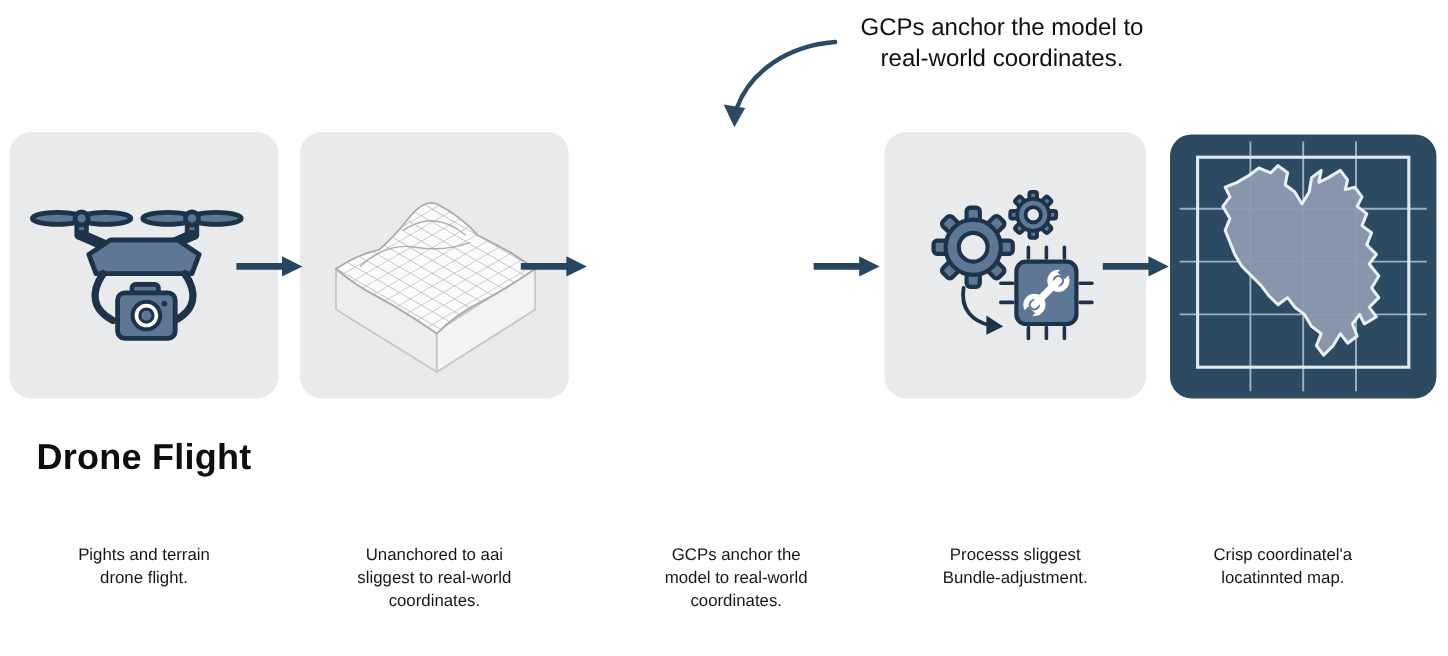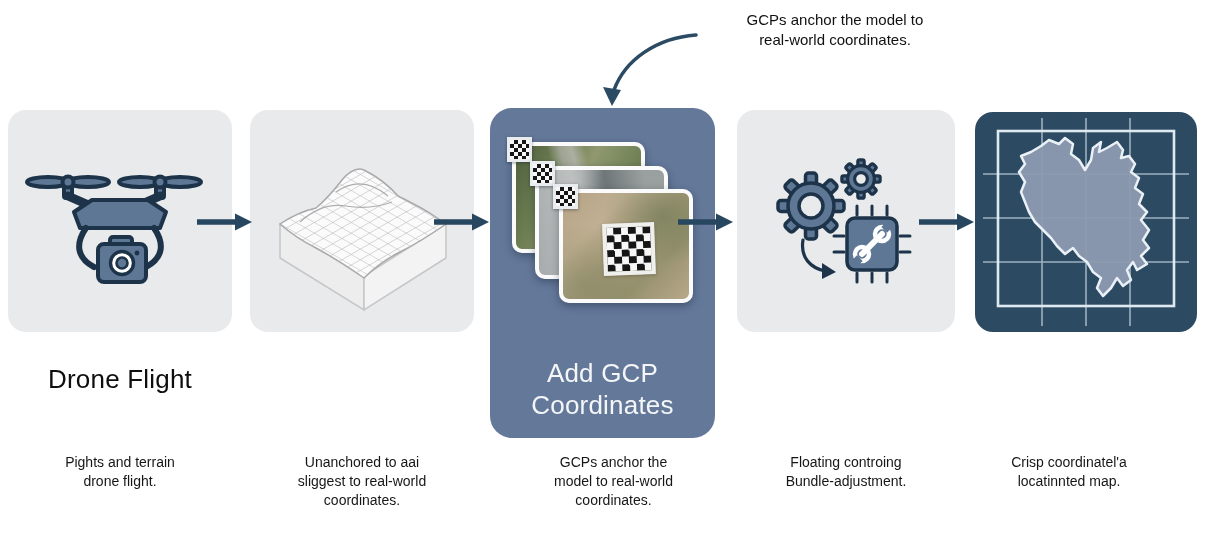--- a/index.html
+++ b/index.html
@@ -5,31 +5,31 @@
   html,body{margin:0;padding:0;background:#fff;}
   .stage{
     position:relative;width:1207px;height:547px;background:#fff;
     font-family:"Liberation Sans",sans-serif;overflow:hidden;
   }
   .panel{position:absolute;border-radius:18px;}
   .panel.light{background:#e9eaec;}
   .panel.highlight{background:#64789a;border-radius:22px;}
   .panel.dark{background:#2d4a63;overflow:hidden;}
   .step-title{
-    position:absolute;text-align:center;font-weight:400;font-size:26px;
+    position:absolute;text-align:center;font-weight:700;font-size:30px;
     line-height:1.22;color:#0e0e0e;white-space:pre-line;letter-spacing:.2px;
   }
   .step-title.on-blue{color:#f4f6f8;}
   .step-sub{
     position:absolute;text-align:center;font-size:14px;line-height:1.36;
     color:#161616;white-space:pre-line;
   }
   .annotation{
     position:absolute;left:655px;top:10px;width:360px;text-align:center;
-    font-size:15px;line-height:1.32;color:#101010;white-space:pre-line;
+    font-size:20px;line-height:1.32;color:#101010;white-space:pre-line;
   }
   .abs{position:absolute;}
   
   .photo{
     position:absolute;border:4px solid #fbfbfb;border-radius:10px;
     box-shadow:0 3px 8px rgba(10,20,35,.35);
   }
   .photo.back{
     left:22px;top:34px;width:125px;height:103px;
     background:
@@ -116,34 +116,20 @@
       </g>
       <g>
         <path d="M 30,114 Q 48,102 66,98 Q 78,88 92,70 Q 104,56 114,60 Q 134,70 148,86 Q 168,96 178,102 L 196,114 Q 170,132 150,142 Q 130,152 114,168 Q 88,150 66,138 Q 46,128 30,114 Z" fill="#fbfbfc" stroke="#a9a9ab" stroke-width="1.5"></path>
         <path d="M 30,114 Q 48,102 66,98 Q 78,88 92,70 Q 104,56 114,60 Q 134,70 148,86 Q 168,96 178,102 L 196,114 Q 170,132 150,142 Q 130,152 114,168 Q 88,150 66,138 Q 46,128 30,114 Z" fill="url(#iso)" stroke="none"></path>
         <path d="M 50,112 Q 72,92 96,96 Q 120,100 142,92" fill="none" stroke="#adadaf" stroke-width="1.2"></path>
         <path d="M 86,82 Q 112,64 138,86" fill="none" stroke="#adadaf" stroke-width="1.2"></path>
       </g>
     </svg>
   </div>
 
-  <div class="panel highlight" style="left:490px;top:108px;width:225px;height:330px">
-    <div class="abs" style="left:0;top:0;width:225px;height:250px">
-      <div class="photo back"></div>
-      <div class="photo mid"></div>
-      <div class="photo front">
-        <div class="checker gcp-target"></div>
-      </div>
-      <div class="checker gcp-chip" style="left:17px;top:29px"></div>
-      <div class="checker gcp-chip" style="left:40px;top:53px"></div>
-      <div class="checker gcp-chip" style="left:63px;top:76px"></div>
-    </div>
-    <div class="step-title on-blue" style="left:0;top:250px;width:100%">Add GCP
-Coordinates</div>
-  </div>
 
   <div class="panel light" style="left:737px;top:110px;width:218px;height:222px">
     <svg width="218" height="222" viewBox="0 0 218 222">
       <g transform="translate(74,96)" fill="#5d7795" stroke="#1d3349" stroke-width="3.5" stroke-linejoin="round">
         <rect x="-5.5" y="-33" width="11" height="13" rx="3"></rect>
         <rect x="-5.5" y="-33" width="11" height="13" rx="3" transform="rotate(45)"></rect>
         <rect x="-5.5" y="-33" width="11" height="13" rx="3" transform="rotate(90)"></rect>
         <rect x="-5.5" y="-33" width="11" height="13" rx="3" transform="rotate(135)"></rect>
         <rect x="-5.5" y="-33" width="11" height="13" rx="3" transform="rotate(180)"></rect>
         <rect x="-5.5" y="-33" width="11" height="13" rx="3" transform="rotate(225)"></rect>
@@ -218,18 +204,18 @@
   <div class="step-title" style="left:8px;top:364px;width:224px">Drone Flight</div>
 
   <div class="step-sub" style="left:8px;top:453px;width:224px">Pights and terrain
 drone flight.</div>
   <div class="step-sub" style="left:250px;top:453px;width:224px">Unanchored to aai
 sliggest to real-world
 coordinates.</div>
   <div class="step-sub" style="left:501px;top:453px;width:225px">GCPs anchor the
 model to real-world
 coordinates.</div>
-  <div class="step-sub" style="left:737px;top:453px;width:218px">Floating controing
+  <div class="step-sub" style="left:737px;top:453px;width:218px">Processs sliggest
 Bundle-adjustment.</div>
   <div class="step-sub" style="left:958px;top:453px;width:222px">Crisp coordinatel'a
 locatinnted map.</div>
 
 </div>
 
 </body></html>

